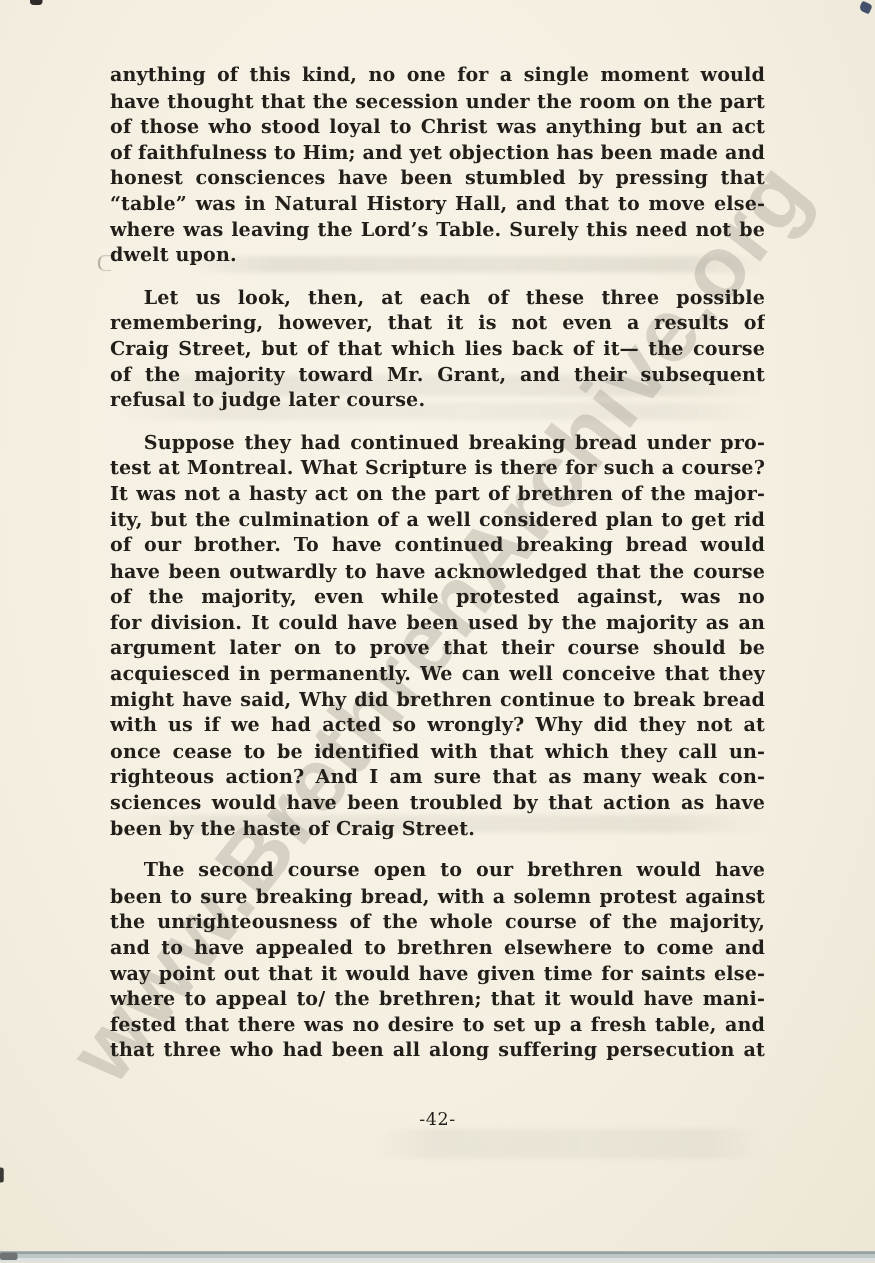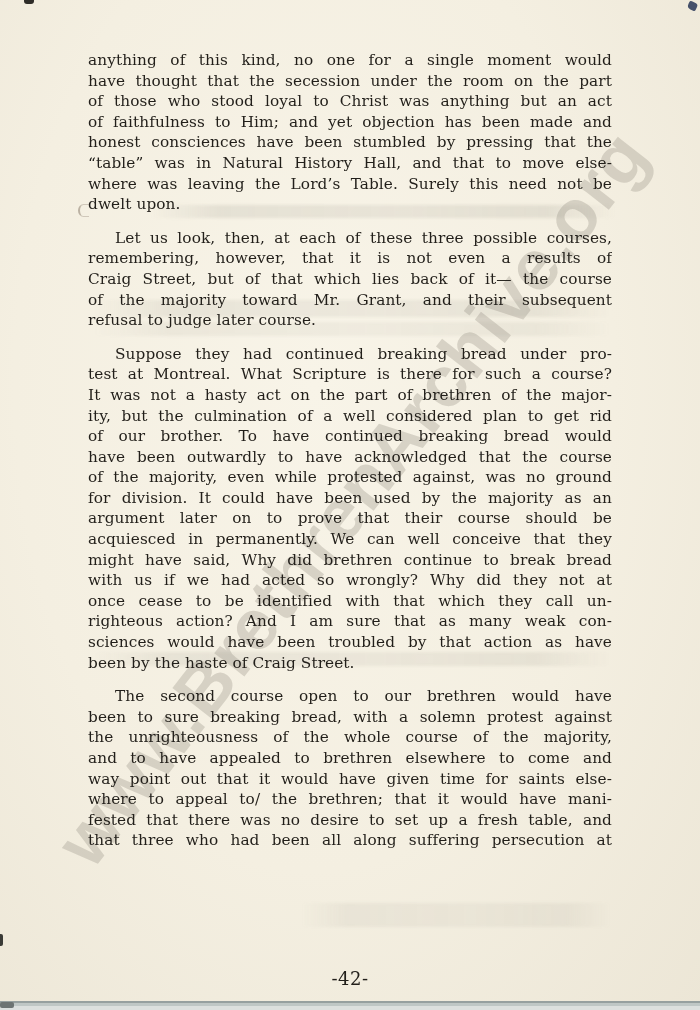--- a/index.html
+++ b/index.html
@@ -63,31 +63,32 @@
     line-height: 20.6px;
   }
   .para { margin: 0 0 13px 0; }
   .para:last-child { margin-bottom: 17px; }
   .line {
     text-align: justify;
     text-align-last: justify;
     height: 20.6px;
     overflow: hidden;
     letter-spacing: 0.1px;
+    font-weight: bold;
   }
   .line.last { text-align-last: left; }
   .para.indent .line:first-child { text-indent: 27px; }
   .page-number {
     position: absolute;
     left: 88px;
-    top: 968px;
+    top: 888px;
     width: 524px;
     z-index: 2;
     text-align: center;
-    font-size: 18px;
+    font-size: 14px;
     color: #221f1a;
     letter-spacing: 0.5px;
   }
   
   .stray-mark {
     position: absolute;
     left: 78px;
     top: 204px;
     width: 9px;
     height: 11px;

